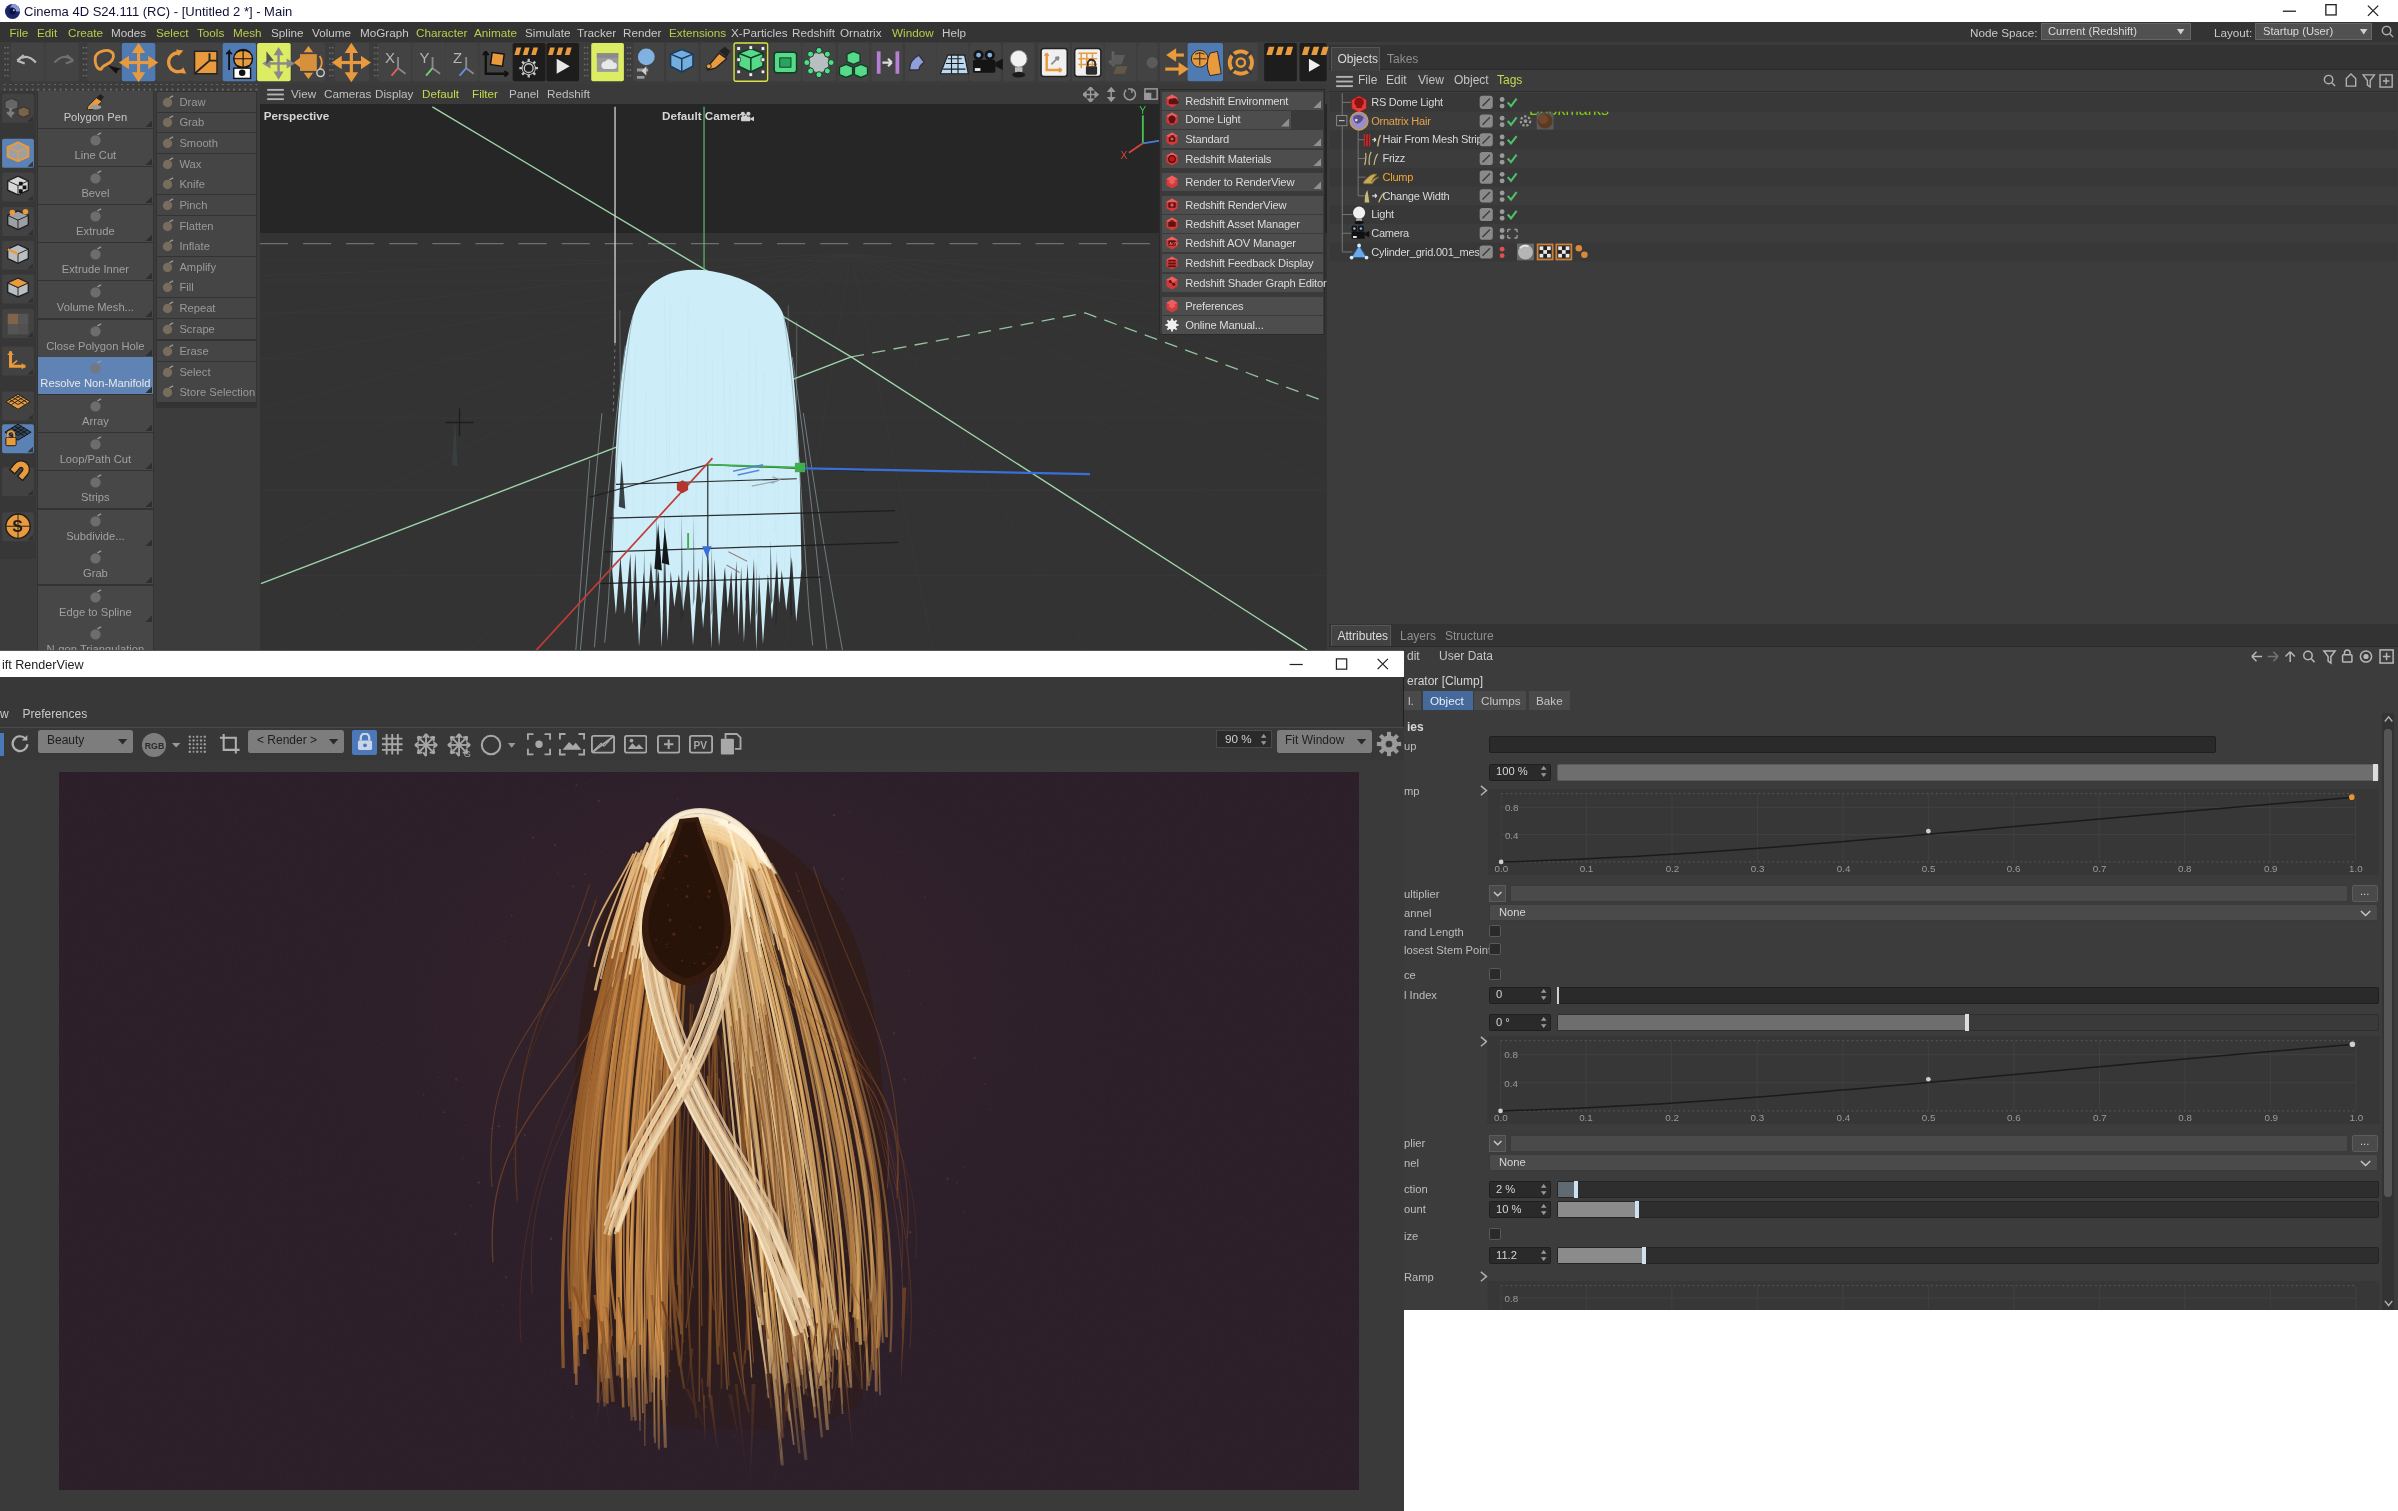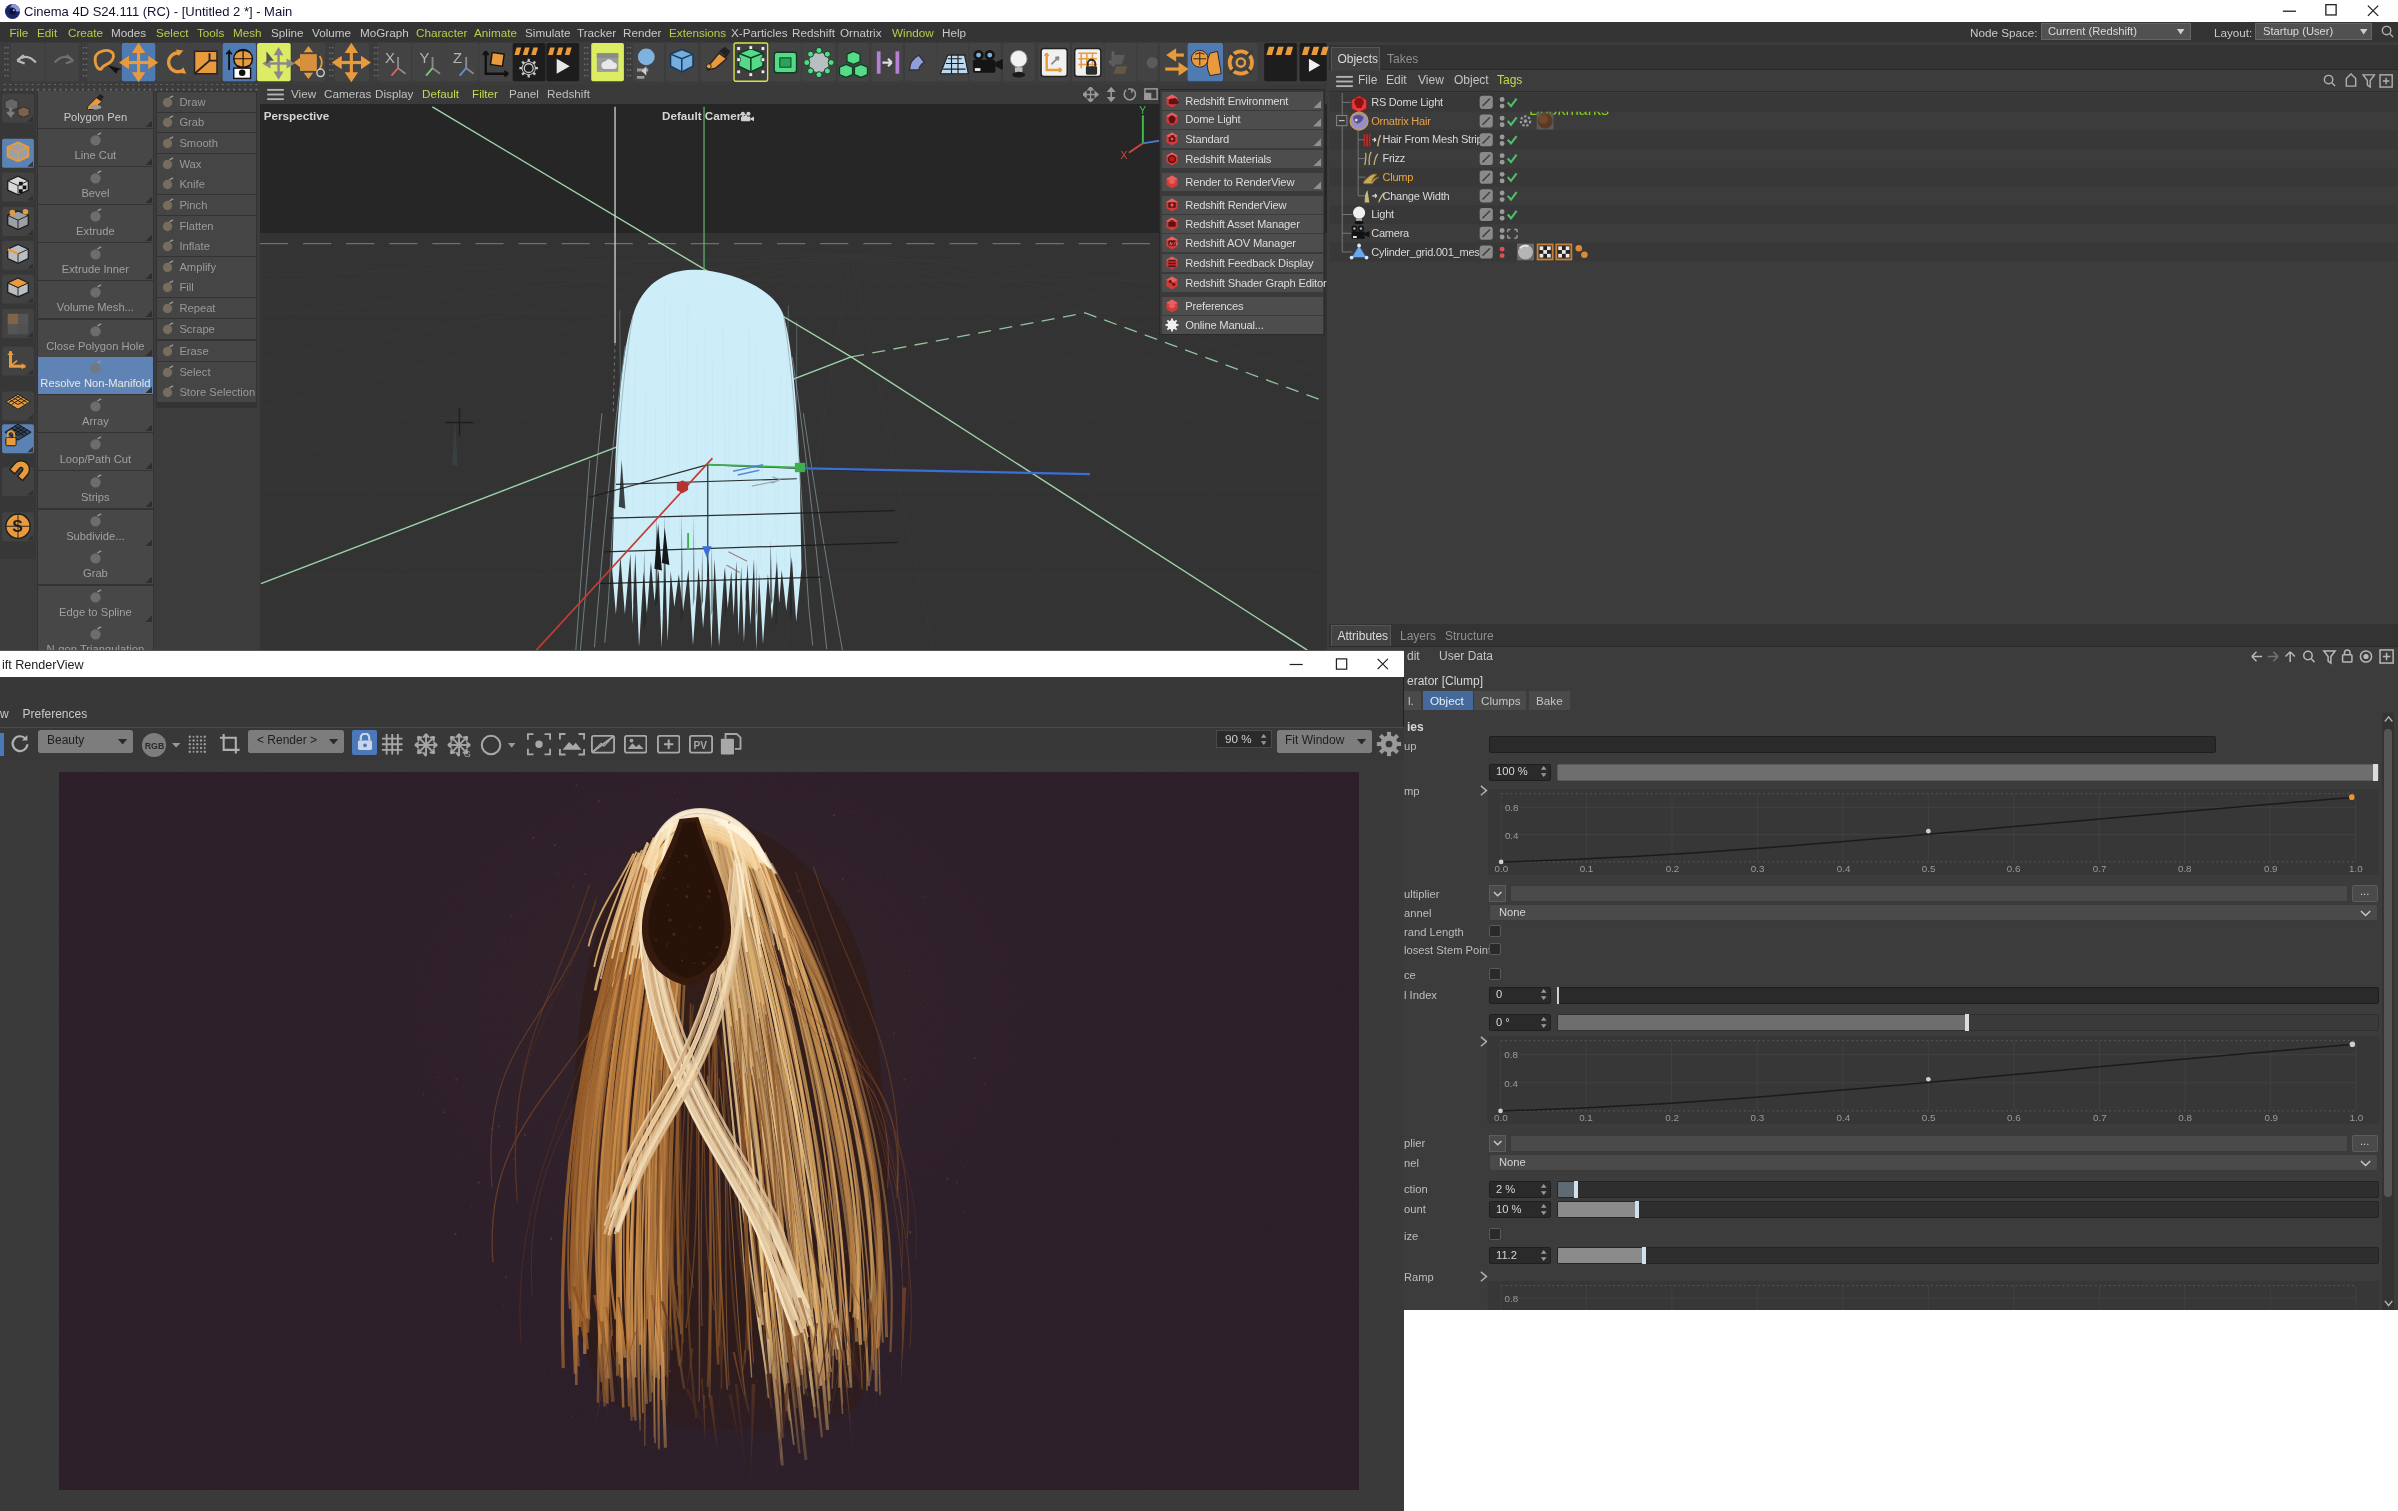--- a/index.html
+++ b/index.html
@@ -1289,21 +1289,21 @@
         <svg width="14" height="14" style="position:absolute;left:2.8px;top:1.9px" viewBox="0 0 15 15">
           <path d="M7.5 0.5 l6 3.5 v7 l-6 3.5 l-6 -3.5 v-7z" fill="#d43a3a"></path>
           <path d="M7.5 0.5 l6 3.5 l-6 3.5 l-6 -3.5z" fill="#e86060"></path>
           <path d="M4 8 a3 3 0 0 1 4 -3 a3 3 0 0 1 5 2 a2 2 0 0 1 -1 4 h-6 a2.5 2.5 0 0 1 -2 -3z" fill="#601212"></path>
         </svg>
         <div class="txt" style="left:23.4px;top:2.8px;font-size:11.2px;letter-spacing:-0.2px;color:#dcdcdc;">Redshift Environment</div>
         <svg width="8.4" height="8.4" style="position:absolute;right:1.9px;bottom:1.9px" viewBox="0 0 9 9">
           <path d="M9 0 v9 h-9z" fill="#8f8f8f"></path>
         </svg>
       </div>
-      <div class="abs" style="left:1.9px;top:20.6px;width:161px;height:18px;background:#4d4d4d;text-align:right;">
+      <div class="abs" style="left:1.9px;top:20.6px;width:129px;height:18px;background:#4d4d4d;text-align:right;">
         <svg width="14" height="14" style="position:absolute;left:2.8px;top:1.9px" viewBox="0 0 15 15">
           <path d="M7.5 0.5 l6 3.5 v7 l-6 3.5 l-6 -3.5 v-7z" fill="#d43a3a"></path>
           <path d="M7.5 0.5 l6 3.5 l-6 3.5 l-6 -3.5z" fill="#e86060"></path>
           <path d="M7.5 3.5 a4 4 0 0 1 2.5 7 l0 1.5 h-5 l0 -1.5 a4 4 0 0 1 2.5 -7z" fill="#601212"></path>
         </svg>
         <div class="txt" style="left:23.4px;top:2.8px;font-size:11.2px;letter-spacing:-0.2px;color:#dcdcdc;">Dome Light</div>
         <svg width="8.4" height="8.4" style="position:absolute;right:1.9px;bottom:1.9px" viewBox="0 0 9 9">
           <path d="M9 0 v9 h-9z" fill="#8f8f8f"></path>
         </svg>
       </div>

